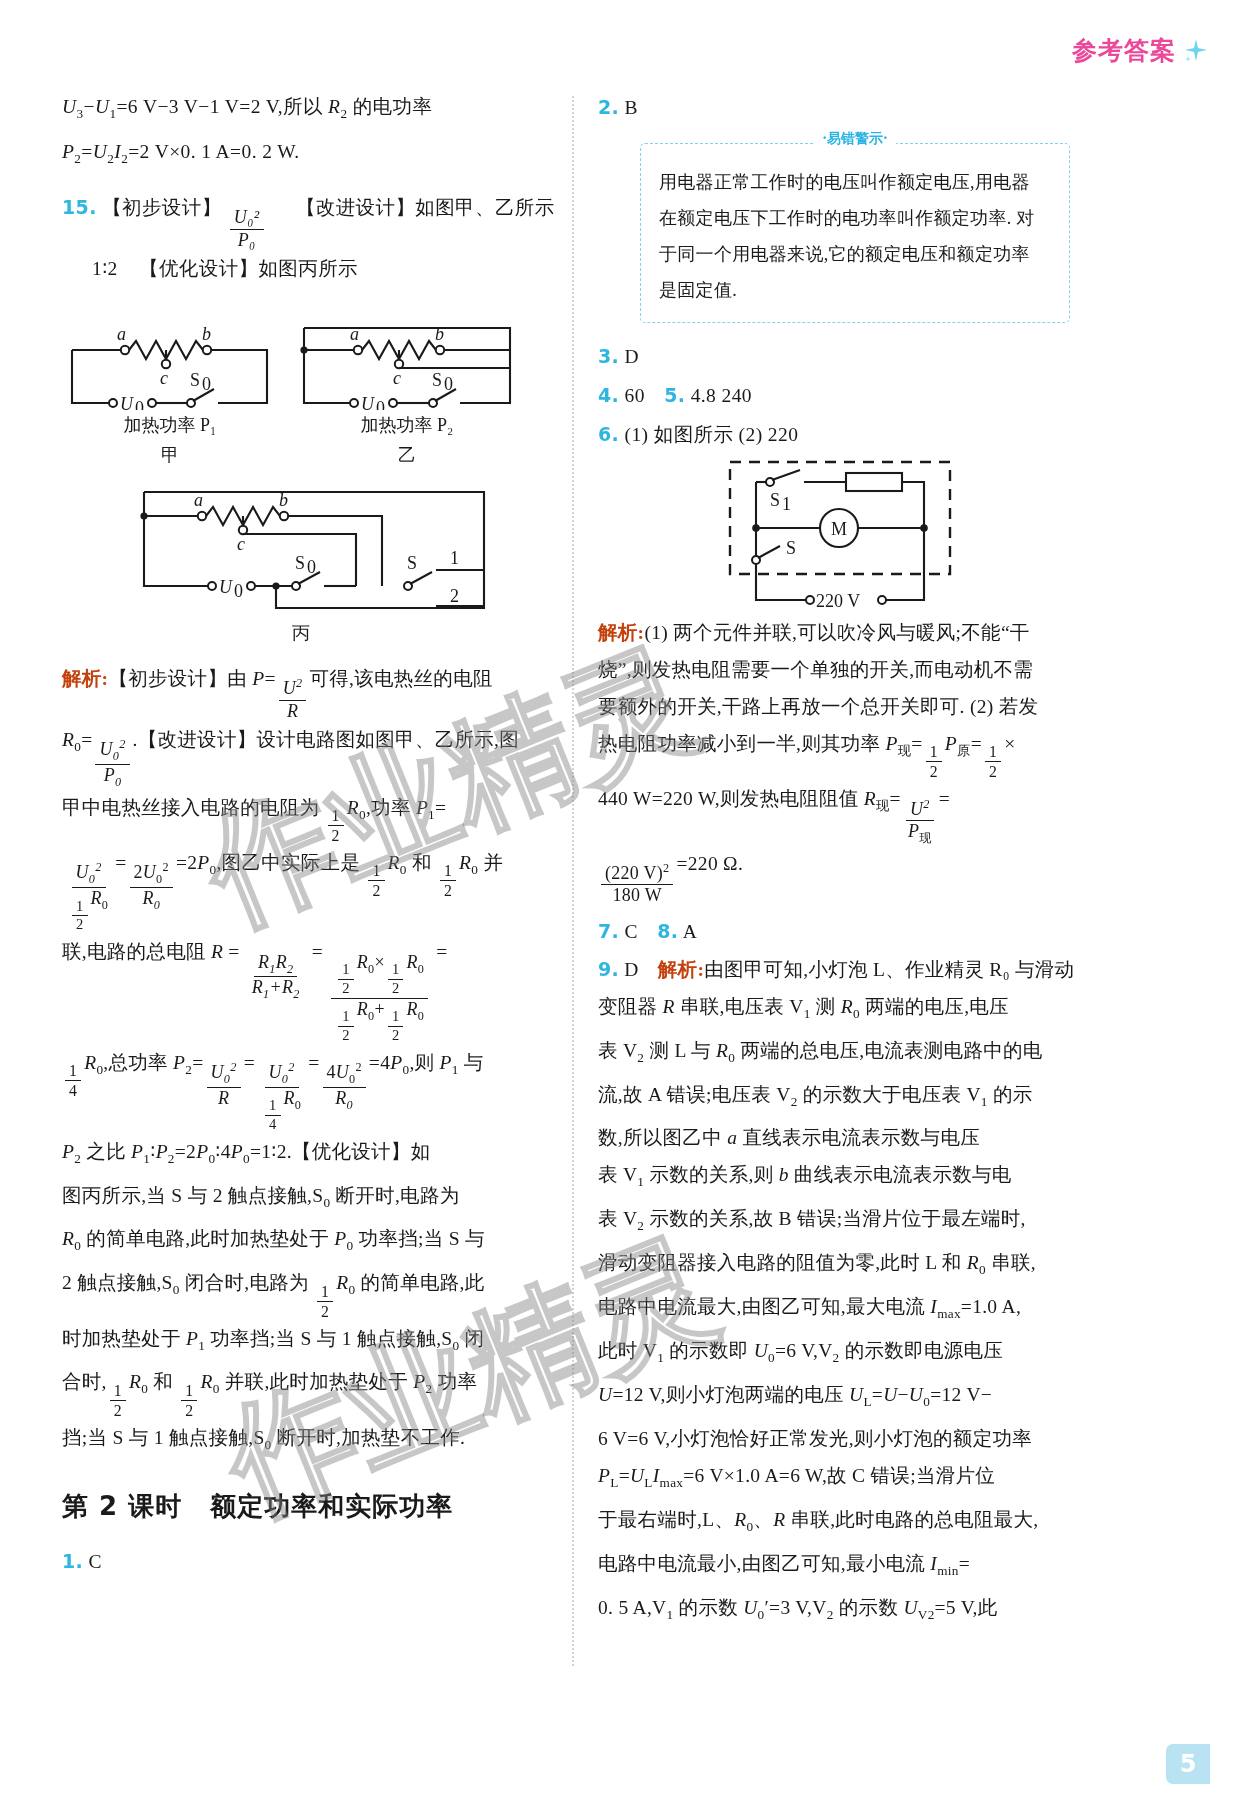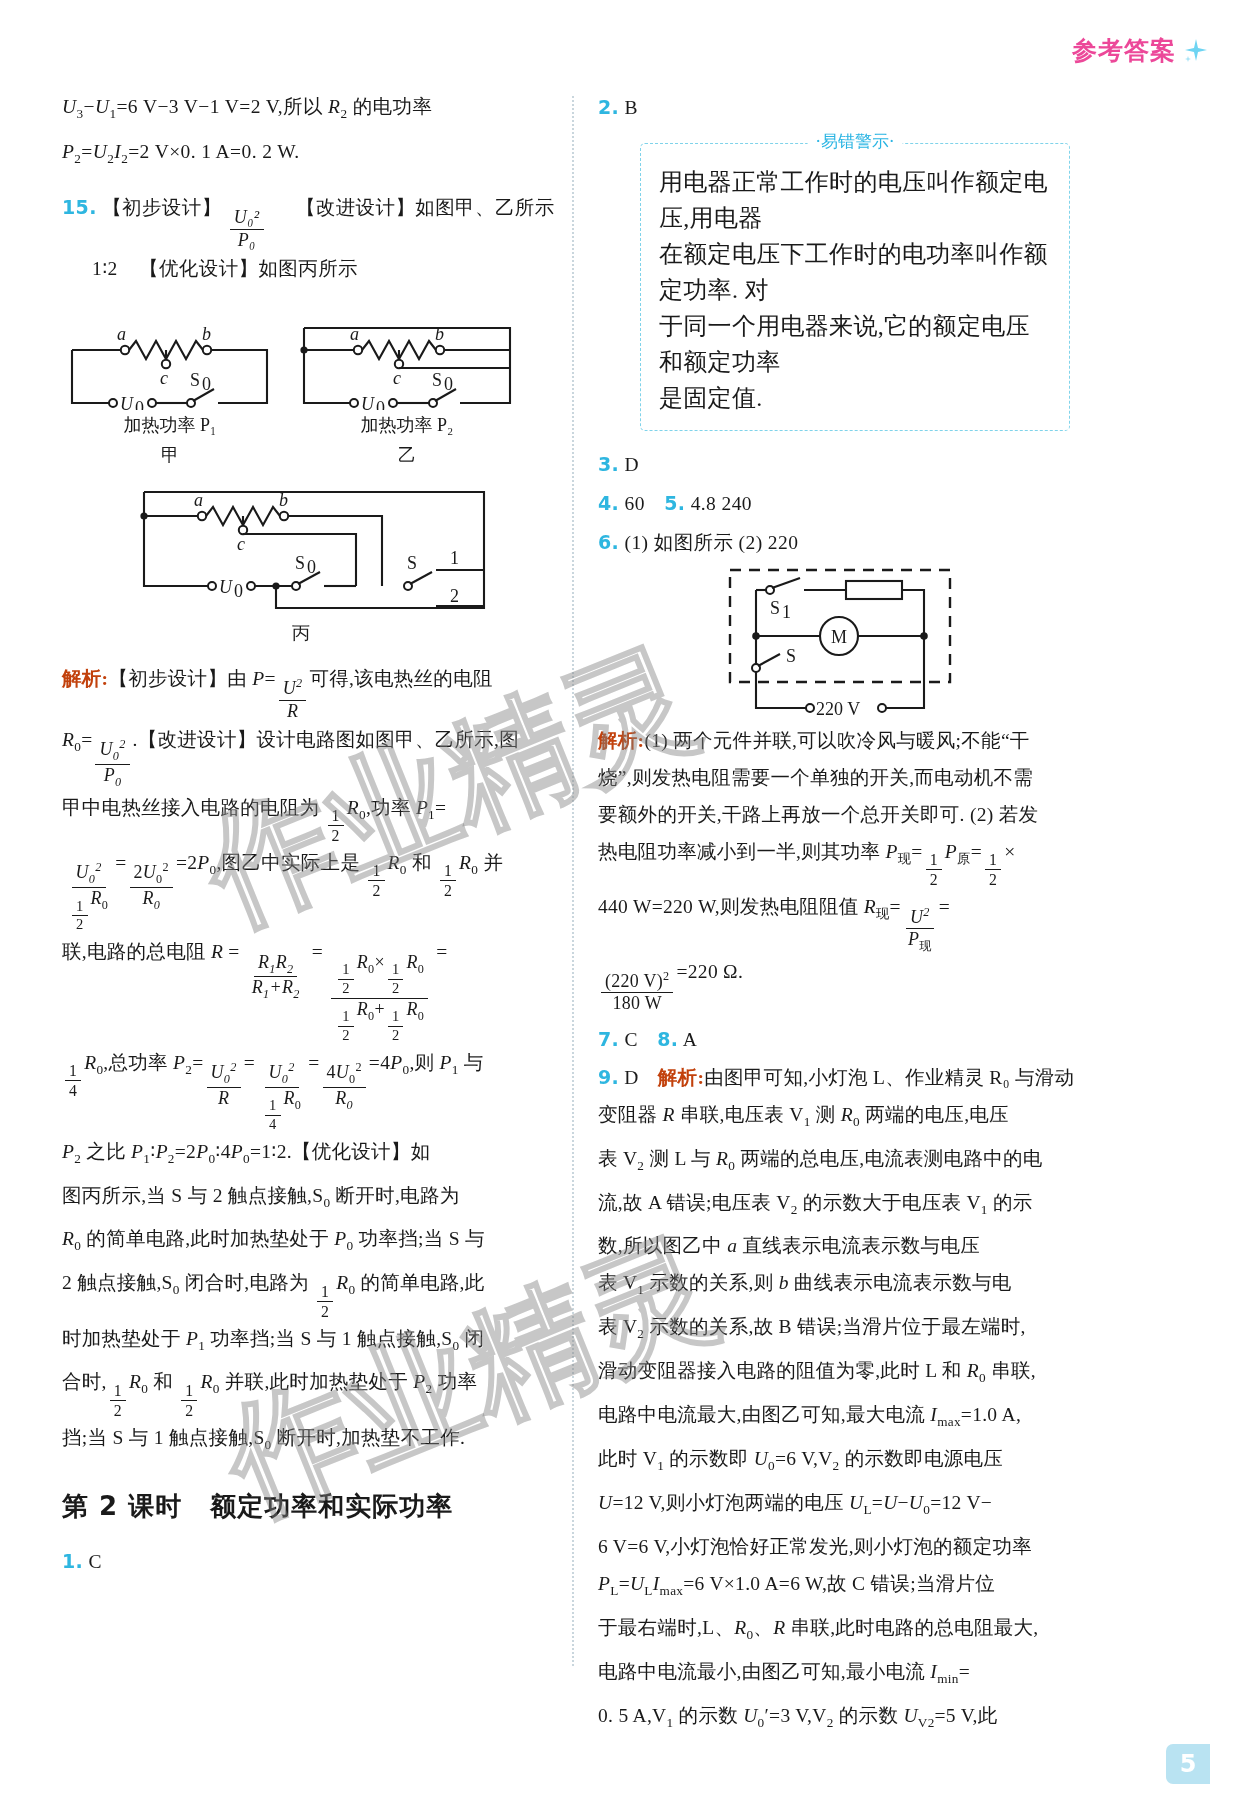--- a/index.html
+++ b/index.html
@@ -33,22 +33,22 @@
   sup { font-size:.68em; }
 
   
   .frac { display:inline-flex; flex-direction:column; align-items:center; vertical-align:-0.48em; margin:0 3px; line-height:1.08;text-align:right; }
   .frac .num { border-bottom:1.4px solid #1a1a1a; padding:0 4px 1px; font-size:.92em; }
   .frac .den { padding:1px 4px 0; font-size:.92em; }
   .frac.sm { font-size:.88em; vertical-align:-0.42em; }
 
   
   .warnbox { position:relative; margin:16px 0 0 42px; width:430px; border:1.6px dashed #7fd3ea; border-radius:5px; padding:20px 16px 14px 18px; }
-  .warn-title { position:absolute; top:-14px; left:50%; transform:translateX(-50%); background:#fff; padding:0 8px; color:#29b4e3; font-weight:normal; font-size:17px; font-family:"DejaVu Serif",serif; white-space:nowrap; }
-  .warnbox .ln { font-size:24px; line-height:36px; }
+  .warn-title { position:absolute; top:-14px; left:50%; transform:translateX(-50%); background:#fff; padding:0 8px; color:#29b4e3; font-weight:bold; font-size:14px; font-family:"DejaVu Serif",serif; white-space:nowrap; }
+  .warnbox .ln { font-size:18px; line-height:36px; }
 
   
   .figrow { display:flex; gap:14px; margin-top:10px; }
   .figcap { text-align:center; font-size:18px; line-height:30px; }
   svg { display:block; }
   .wire { stroke:#1a1a1a; stroke-width:2.1; fill:none; }
   .node { fill:#1a1a1a; }
   .term { fill:#ffffff; stroke:#1a1a1a; stroke-width:2; }
   .dash { stroke:#1a1a1a; stroke-width:2.4; fill:none; stroke-dasharray:11 8; }
   .lbl  { font-family:"Liberation Serif",serif; font-style:italic; font-size:18px; fill:#1a1a1a; }

